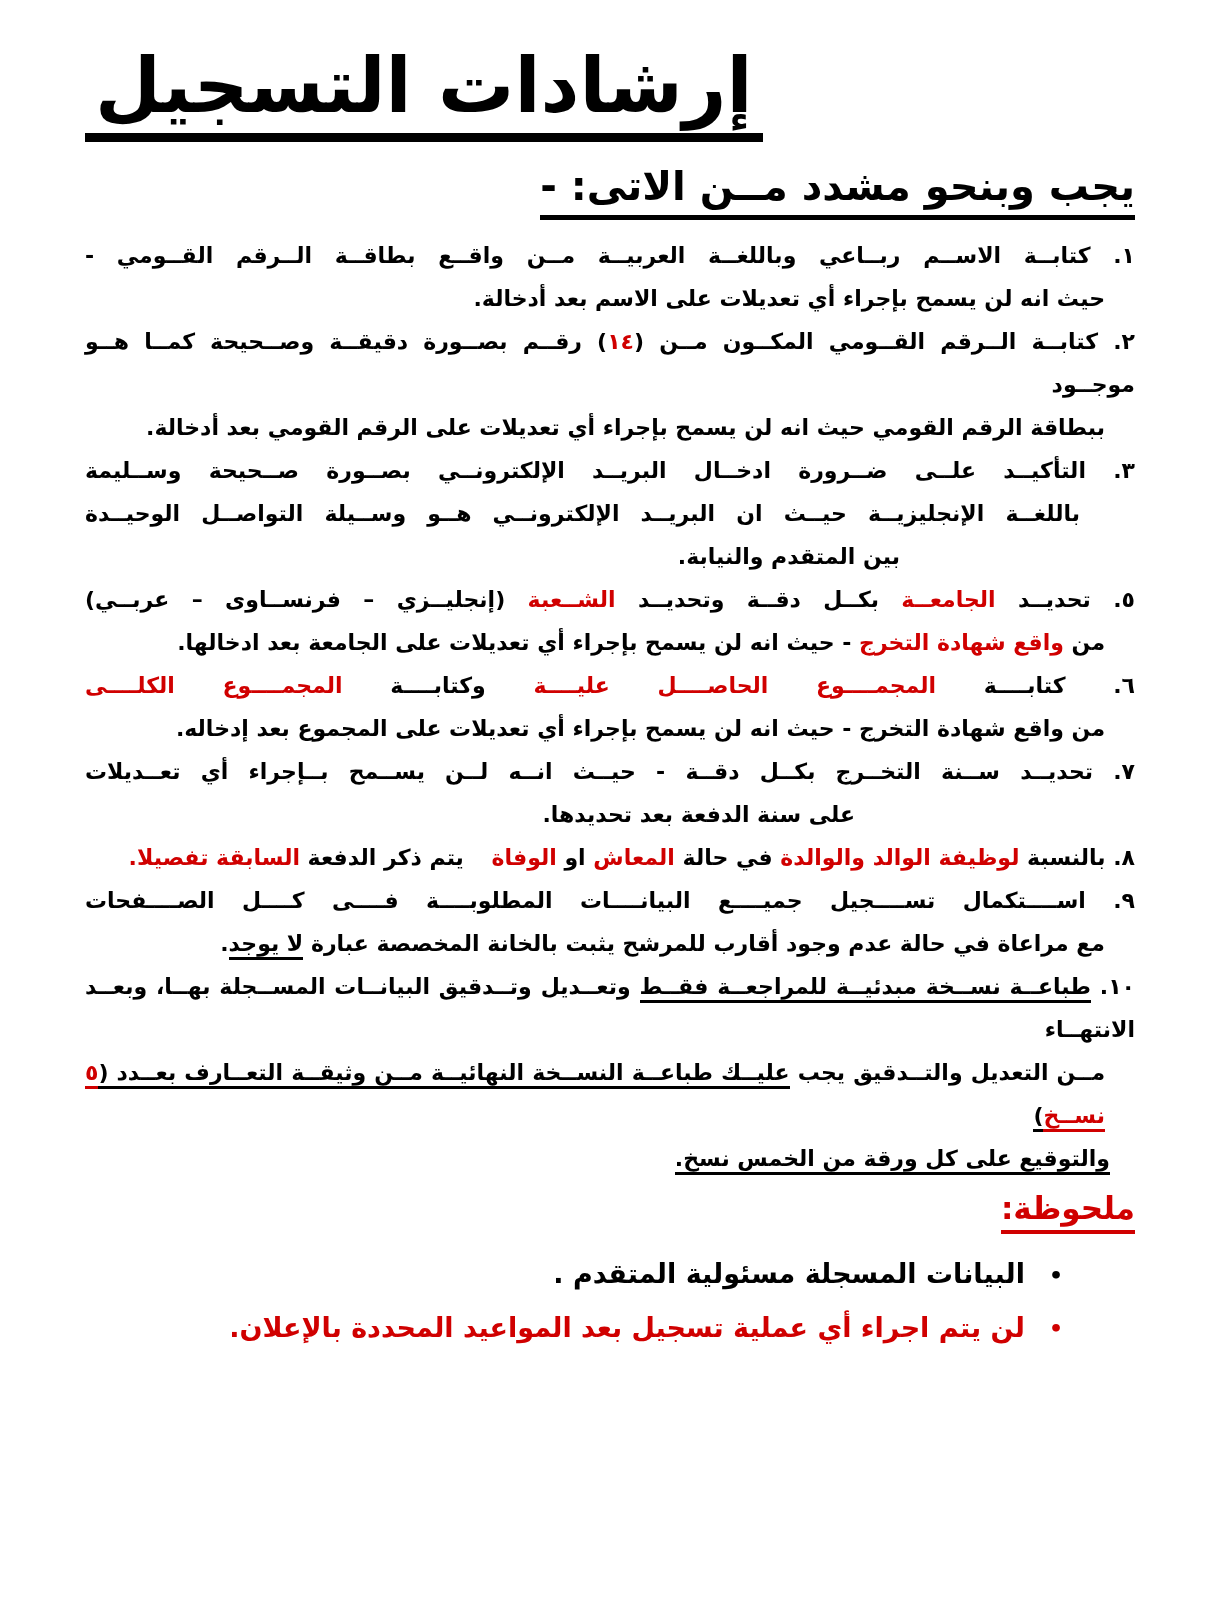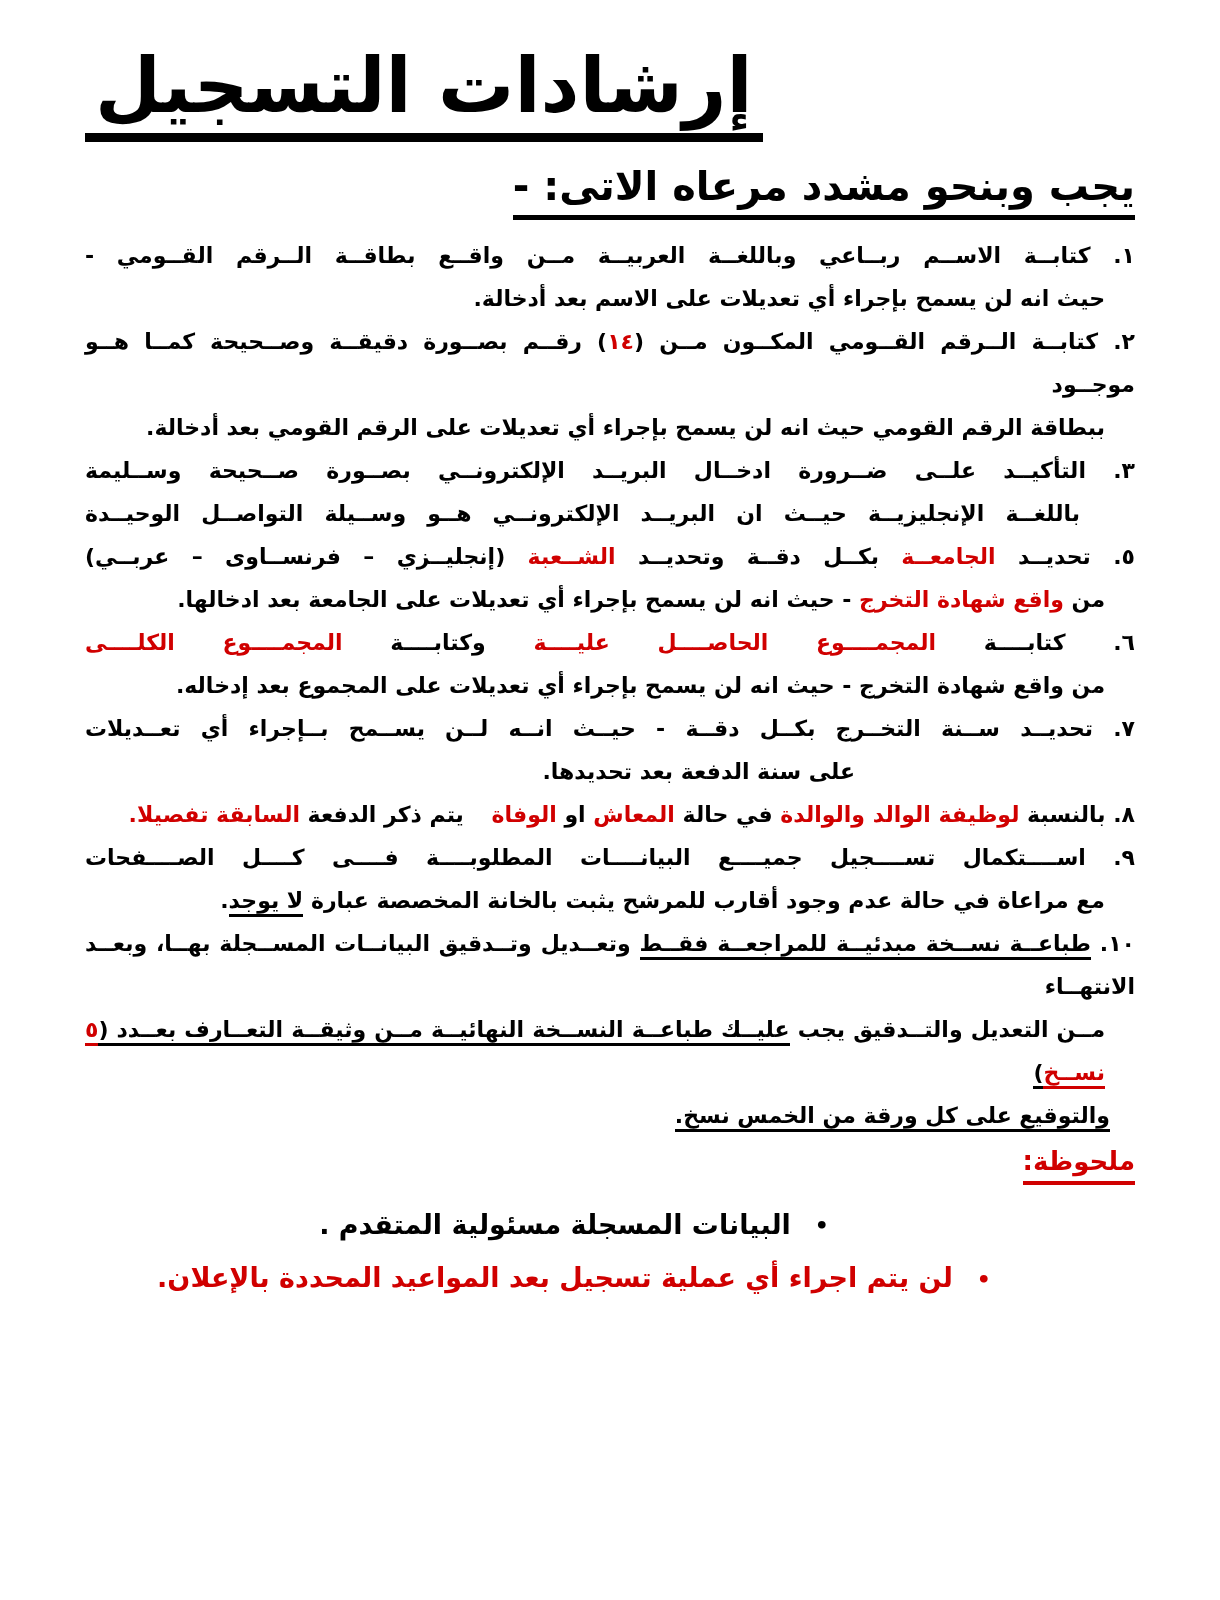--- a/index.html
+++ b/index.html
@@ -57,66 +57,67 @@
   .seg-u {
     border-bottom: 3px solid currentColor;
     padding-bottom: 1px;
   }
   .note-heading-wrap {
     margin-top: 8px;
     text-align: right;
   }
   .note-heading-text {
     display: inline-block;
-    font-size: 26px;
+    font-size: 31px;
     line-height: 1.3;
     border-bottom: 4px solid currentColor;
     padding-bottom: 2px;
   }
   .bullets {
     margin-top: 14px;
   }
   .bullet-row {
     font-size: 27px;
     line-height: 52px;
     padding-right: 72px;
-    text-align: center;
+    text-align: right;
   }
   .bullet-marker {
     display: inline-block;
     margin-left: 24px;
     font-size: 22px;
     vertical-align: middle;
   }
 </style>
 </head>
 <body>
 
 <div class="page">
 
   <div class="title-wrap">
     <span class="title-text">إرشادات التسجيل</span>
   </div>
 
   <div class="subtitle-wrap">
-    <span class="subtitle-text">يجب وبنحو مشدد مرعاه الاتى: -</span>
+    <span class="subtitle-text">يجب وبنحو مشدد مــن الاتى: -</span>
   </div>
 
   <div class="list" id="instructions-list">
       <div>
         <div class="iline justify" style="padding-right: 0px;"><span>١. كتابــة الاســم ربــاعي وباللغــة العربيــة مــن واقــع بطاقــة الــرقم القــومي -</span></div>
         <div class="iline" style="padding-right: 30px;"><span>حيث انه لن يسمح بإجراء أي تعديلات على الاسم بعد أدخالة.</span></div>
       </div>
       <div>
         <div class="iline justify" style="padding-right: 0px;"><span>٢. كتابــة الــرقم القــومي المكــون مــن (</span><span style="color: rgb(208, 0, 0);">١٤</span><span>) رقــم بصــورة دقيقــة وصــحيحة كمــا هــو موجــود</span></div>
         <div class="iline" style="padding-right: 30px;"><span>ببطاقة الرقم القومي حيث انه لن يسمح بإجراء أي تعديلات على الرقم القومي بعد أدخالة.</span></div>
       </div>
       <div>
         <div class="iline justify" style="padding-right: 0px;"><span>٣. التأكيــد علــى ضــرورة ادخــال البريــد الإلكترونــي بصــورة صــحيحة وســليمة</span></div>
         <div class="iline justify" style="padding-right: 55px;"><span>باللغــة الإنجليزيــة حيــث ان البريــد الإلكترونــي هــو وســيلة التواصــل الوحيــدة</span></div>
+        <div class="iline" style="padding-right: 235px;"><span>بين المتقدم والنيابة.</span></div>
       </div>
       <div>
         <div class="iline justify" style="padding-right: 0px;"><span>٥. تحديــد </span><span style="color: rgb(208, 0, 0);">الجامعــة</span><span> بكــل دقــة وتحديــد </span><span style="color: rgb(208, 0, 0);">الشــعبة</span><span> (إنجليــزي – فرنســاوى – عربــي)</span></div>
         <div class="iline" style="padding-right: 30px;"><span>من </span><span style="color: rgb(208, 0, 0);">واقع شهادة التخرج</span><span> - حيث انه لن يسمح بإجراء أي تعديلات على الجامعة بعد ادخالها.</span></div>
       </div>
       <div>
         <div class="iline justify" style="padding-right: 0px;"><span>٦. كتابــــة </span><span style="color: rgb(208, 0, 0);">المجمــــوع الحاصــــل عليــــة</span><span> وكتابــــة </span><span style="color: rgb(208, 0, 0);">المجمــــوع الكلــــى</span></div>
         <div class="iline" style="padding-right: 30px;"><span>من واقع شهادة التخرج - حيث انه لن يسمح بإجراء أي تعديلات على المجموع بعد إدخاله.</span></div>
       </div>
       <div>

